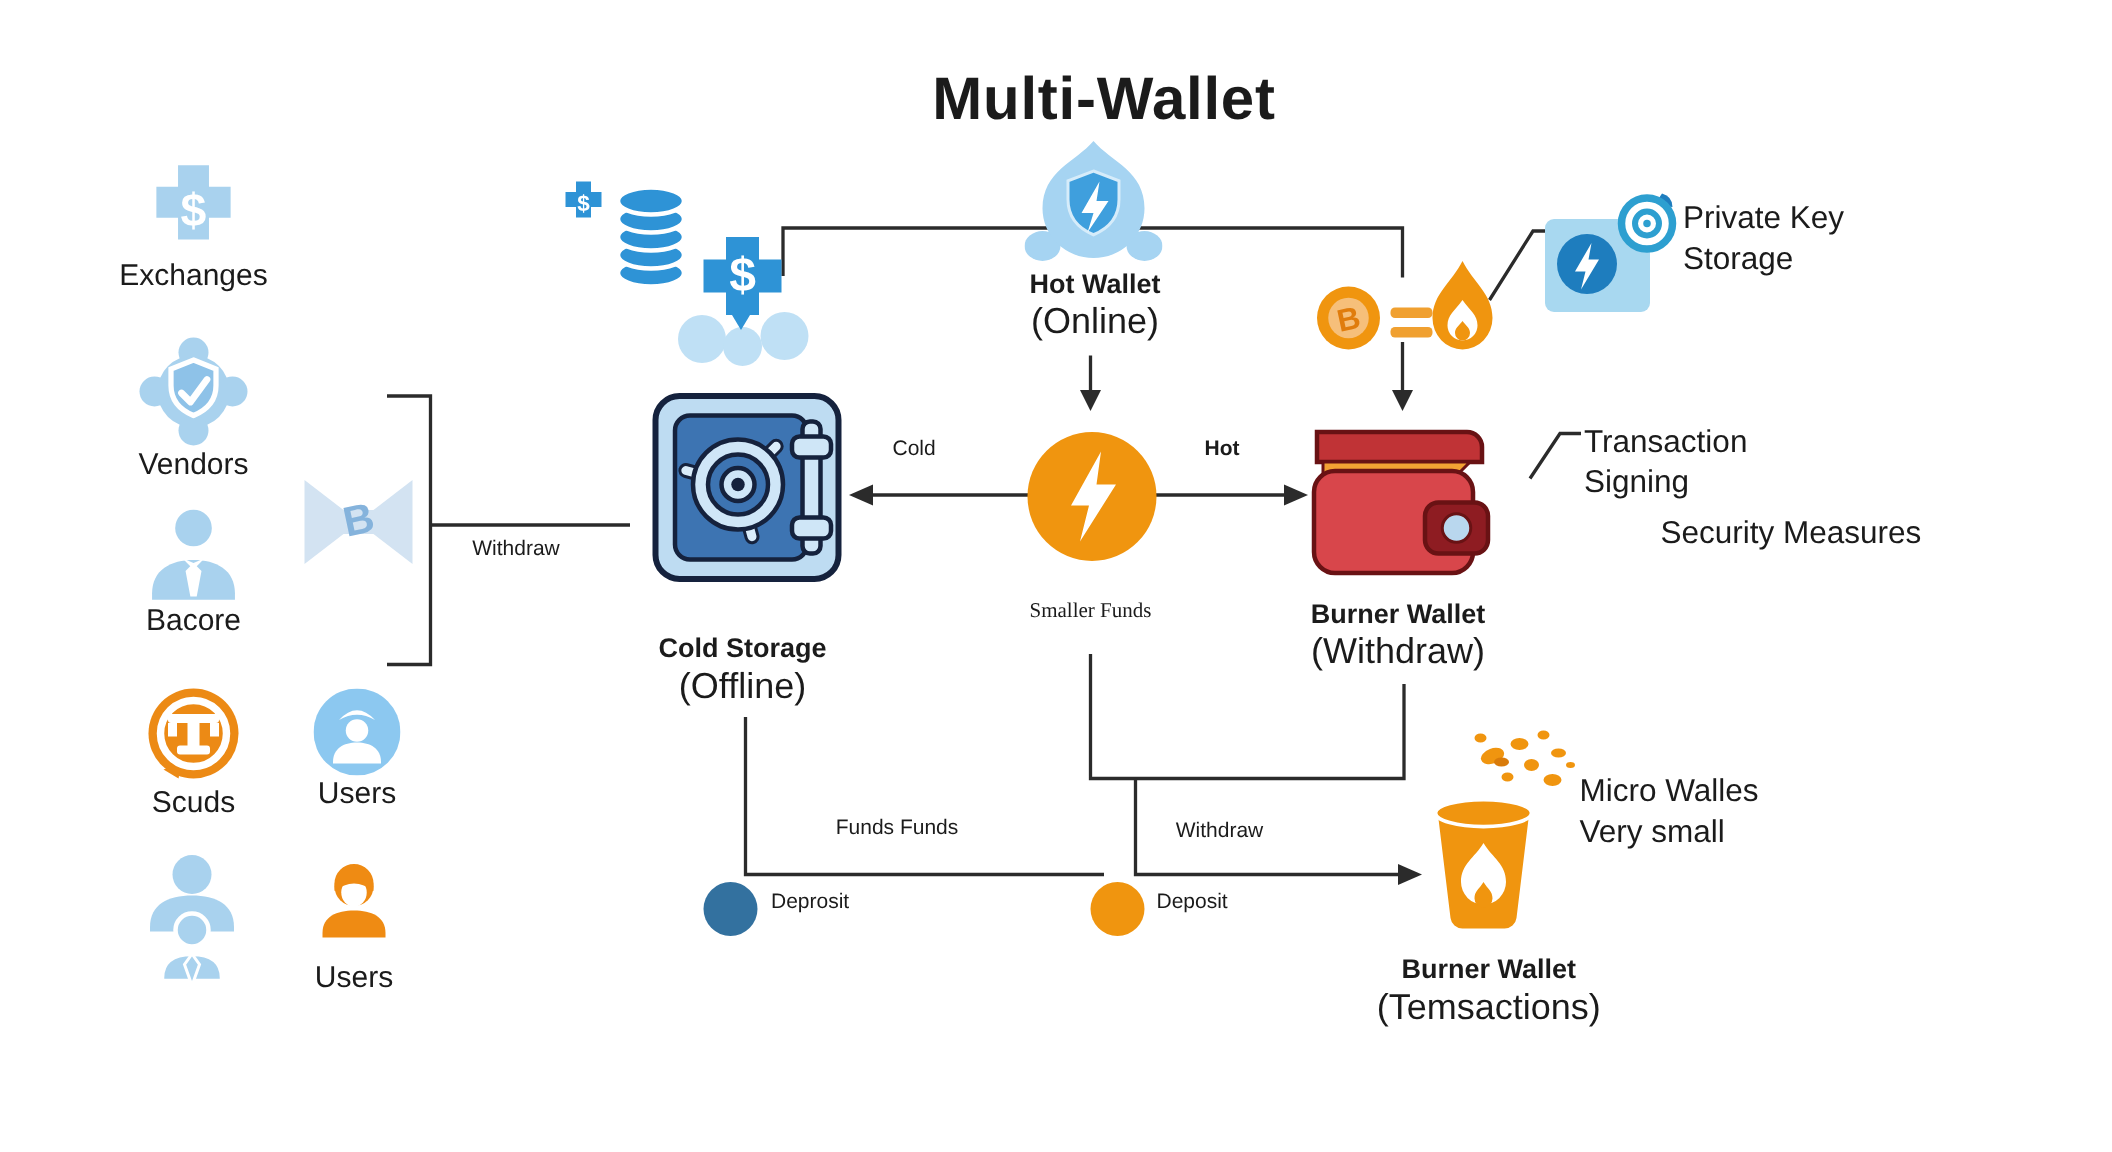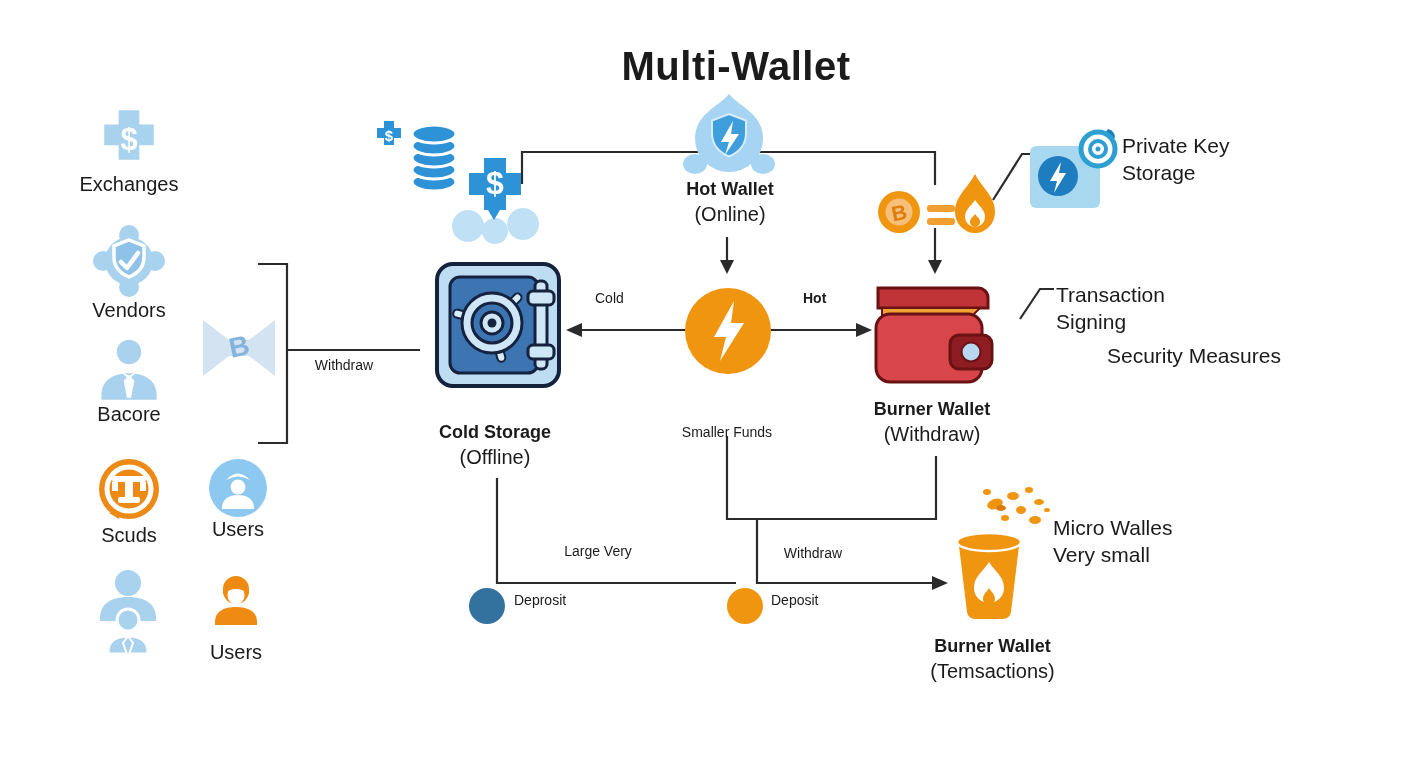--- a/index.html
+++ b/index.html
@@ -2,21 +2,21 @@
 <html><head>
 <meta charset="utf-8">
 <style>
   html,body{margin:0;padding:0;background:#fff;}
   body{width:1408px;height:768px;position:relative;overflow:hidden;
        font-family:"Liberation Sans","DejaVu Sans",sans-serif;color:#1b1b1b;}
   .abs{position:absolute;}
   .ctr{text-align:center;}
   .page-title{font-size:40px;font-weight:bold;letter-spacing:.5px;}
   .node-title{font-size:18px;font-weight:bold;line-height:25px;}
-  .node-sub{font-size:20px;line-height:25px;}
+  .node-sub{font-size:24px;line-height:25px;}
   .side-label{font-size:20px;line-height:24px;}
   .edge-label{font-size:14px;}
   .edge-label.bold{font-weight:bold;text-align:right;}
   .ann{font-size:21px;line-height:27px;white-space:pre-line;}
   .dot{width:36px;height:36px;border-radius:50%;}
   .dot-blue{background:#33719f;}
   .dot-orange{background:#f0950f;}
   svg{display:block;}
   #wires{position:absolute;left:0;top:0;}
 </style>
@@ -220,21 +220,21 @@
 </div>
 
 <div class="abs" style="left:684px;top:287px;">
   <svg width="88" height="88" viewBox="0 0 88 88">
     <circle cx="44" cy="44" r="43" fill="#f0950f"></circle>
     <polygon points="50,14 30,50 42,50 36,74 60,36 47,36" fill="#fff"></polygon>
   </svg>
 </div>
 <div class="abs edge-label" style="left:595px;top:290px;">Cold</div>
 <div class="abs edge-label bold" style="left:803px;top:290px;">Hot</div>
-<div class="abs ctr edge-label" style="left:647px;top:424px;width:160px;">Smaller Funds</div>
+<div class="abs ctr edge-label" style="left:647px;top:400px;width:160px;font-family:Liberation Serif, serif;">Smaller Funds</div>
 
 <div class="abs" style="left:870px;top:274px;">
   <svg width="126" height="114" viewBox="0 0 126 114">
     <path d="M8 14 h100 a10 10 0 0 1 10 10 v10 H8 z" fill="#c03336" stroke="#691214" stroke-width="3"></path>
     <polygon points="12,34 110,34 98,46 12,46" fill="#f2a234" stroke="#691214" stroke-width="2"></polygon>
     <rect x="6" y="40" width="106" height="68" rx="14" fill="#d8464b" stroke="#691214" stroke-width="3"></rect>
     <rect x="80" y="61" width="42" height="34" rx="9" fill="#8e1c22" stroke="#691214" stroke-width="3"></rect>
     <circle cx="101" cy="78" r="9.5" fill="#b9d7ee" stroke="#691214" stroke-width="2"></circle>
   </svg>
 </div>
@@ -275,21 +275,21 @@
     <circle cx="70" cy="23" r="2.5" fill="#2d9fd0"></circle>
   </svg>
 </div>
 <div class="abs ann" style="left:1122px;top:132px;">Private Key
 Storage</div>
 
 <div class="abs ann" style="left:1056px;top:281px;">Transaction
 Signing</div>
 <div class="abs ann" style="left:1107px;top:342px;">Security Measures</div>
 
-<div class="abs ctr edge-label" style="left:518px;top:543px;width:160px;">Large Very</div>
+<div class="abs ctr edge-label" style="left:518px;top:543px;width:160px;">Funds Funds</div>
 <div class="abs ctr edge-label" style="left:733px;top:545px;width:160px;">Withdraw</div>
 
 <div class="abs dot dot-blue" style="left:469px;top:588px;"></div>
 <div class="abs edge-label" style="left:514px;top:592px;">Deprosit</div>
 <div class="abs dot dot-orange" style="left:727px;top:588px;"></div>
 <div class="abs edge-label" style="left:771px;top:592px;">Deposit</div>
 
 <div class="abs" style="left:943px;top:480px;">
   <svg width="112" height="150" viewBox="0 0 112 150">
     <g fill="#f0950f">

